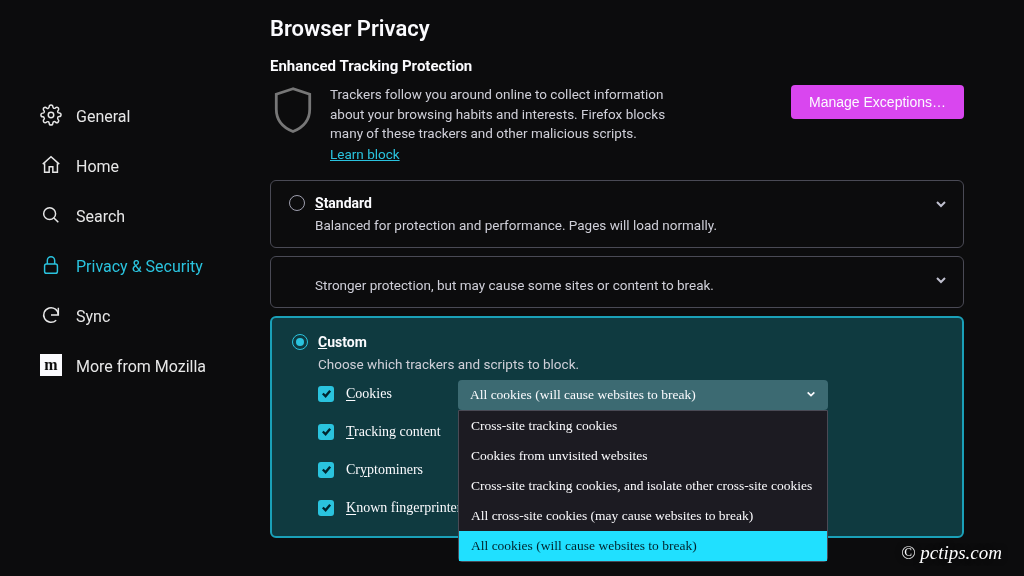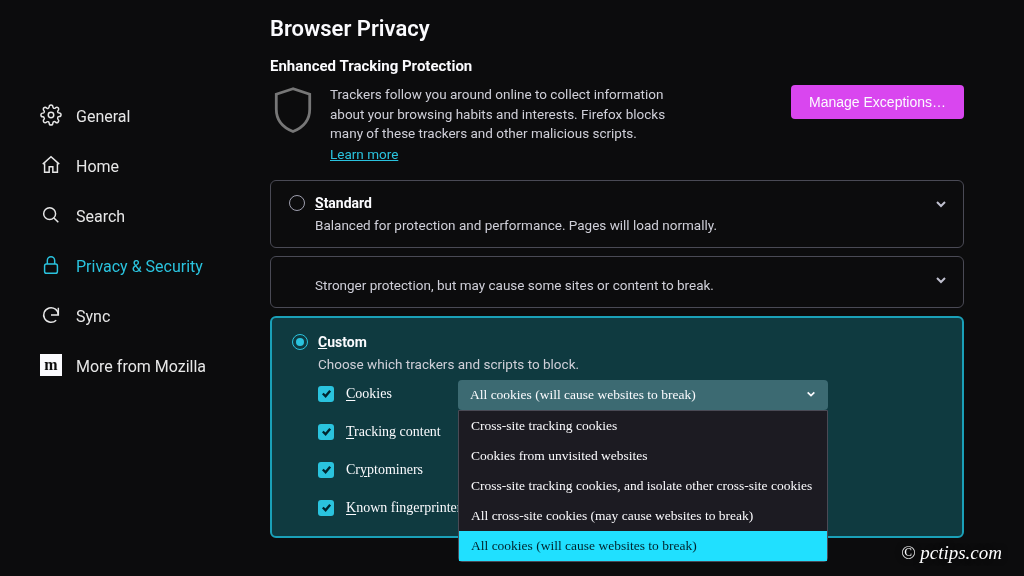--- a/index.html
+++ b/index.html
@@ -143,21 +143,21 @@
     <h2>Enhanced Tracking Protection</h2>
 
     <div class="etp-row">
       <div class="shield">
         <svg viewBox="0 0 24 28">
             <path d="M12 2 3 5v8c0 6 4 10 9 12 5-2 9-6 9-12V5l-9-3Z"></path>
           </svg>
       </div>
       <div>
         <div class="etp-text">Trackers follow you around online to collect information about your browsing habits and interests. Firefox blocks many of these trackers and other malicious scripts.</div>
-        <a class="learn">Learn more</a>
+        <a class="learn">Learn block</a>
       </div>
       <button class="btn-exceptions">Manage Exceptions…</button>
     </div>
 
     <div class="opt-card">
       <div class="opt-head">
         <span class="radio"></span>
         <span><span style="text-decoration:underline">S</span><span>tandard</span></span>
       </div>
       <div class="opt-sub">Balanced for protection and performance. Pages will load normally.</div>

